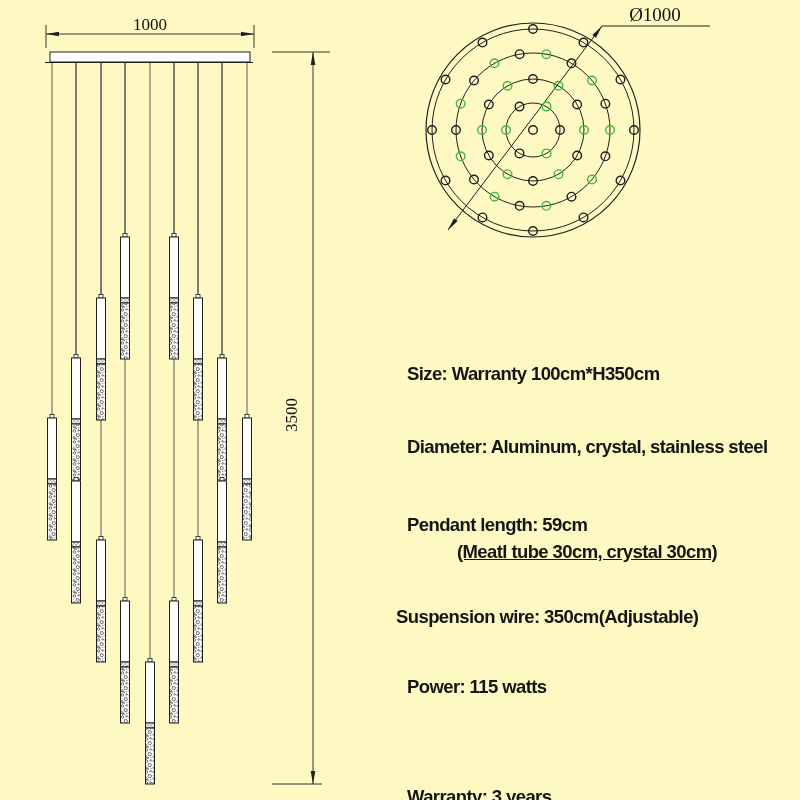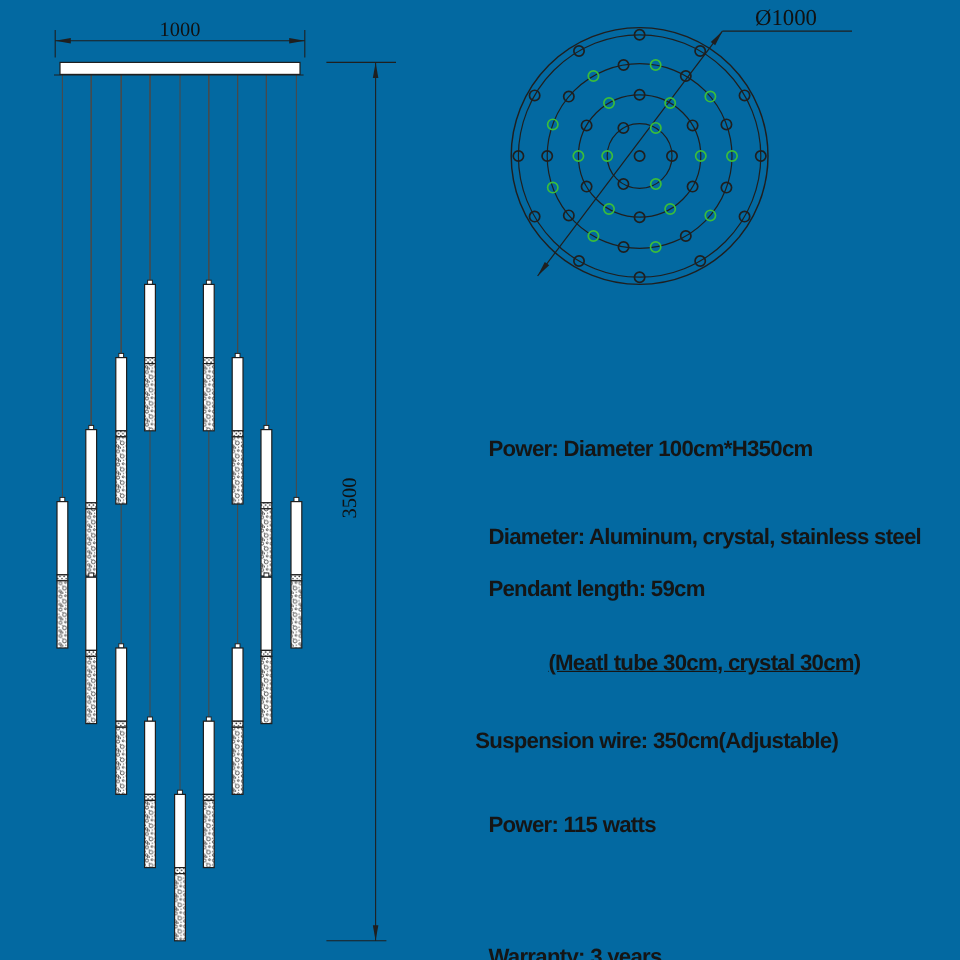--- a/index.html
+++ b/index.html
@@ -1,19 +1,19 @@
 <!DOCTYPE html>
 <html><head>
 <meta charset="utf-8">
 <style>
   html,body{margin:0;padding:0;background:#ffffff;}
   .canvas{
     position:relative;
     width:800px;height:800px;
-    background:#0369a1;
+    background:#fef9c3;
     overflow:hidden;
     font-family:"Liberation Sans",sans-serif;
   }
   #drawing{position:absolute;left:0;top:0;}
   .title{
     position:absolute;
     left:407px;top:269px;
     font-family:"Liberation Serif",serif;
     font-size:51px;
     font-weight:400;
@@ -241,22 +241,22 @@
         <circle cx="519.5" cy="106.61731409782016" r="4.3" fill="none" stroke="#1f1f1f" stroke-width="1.4"></circle>
         <circle cx="506" cy="130" r="4.3" fill="none" stroke="#3bbd3b" stroke-width="1.4"></circle>
         <circle cx="519.5" cy="153.38268590217984" r="4.3" fill="none" stroke="#1f1f1f" stroke-width="1.4"></circle>
         <circle cx="546.5" cy="153.38268590217984" r="4.3" fill="none" stroke="#3bbd3b" stroke-width="1.4"></circle>
         <circle cx="533" cy="130" r="4.3" fill="none" stroke="#1f1f1f" stroke-width="1.4"></circle>
       </g>
   </svg>
 
 
   <div id="spec-block">
-    <div class="spec-line" style="top: 363px; left: 407px;">Power: Diameter 100cm*H350cm</div>
+    <div class="spec-line" style="top: 363px; left: 407px;">Size: Warranty 100cm*H350cm</div>
     <div class="spec-line" style="top: 436px; left: 407px;">Diameter: Aluminum, crystal, stainless steel</div>
-    <div class="spec-line" style="top: 480px; left: 407px;">Pendant length: 59cm</div>
+    <div class="spec-line" style="top: 514px; left: 407px;">Pendant length: 59cm</div>
     <div class="spec-line" style="top: 541px; left: 457px; text-decoration: underline;">(Meatl tube 30cm, crystal 30cm)</div>
     <div class="spec-line" style="top: 606px; left: 396px;">Suspension wire: 350cm(Adjustable)</div>
     <div class="spec-line" style="top: 676px; left: 407px;">Power: 115 watts</div>
     <div class="spec-line" style="top: 745px; left: 407px; margin-top: 41px;">Warranty: 3 years</div>
   </div>
 
 </div>
 
 </body></html>

